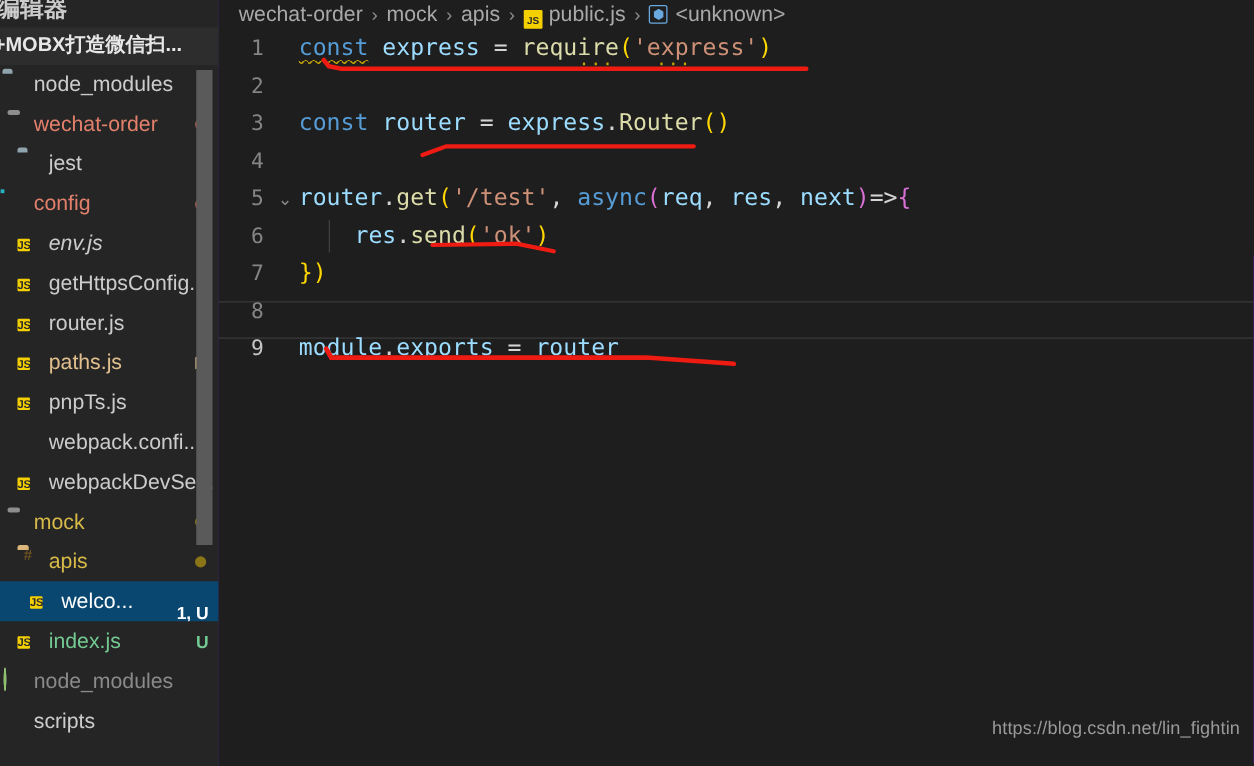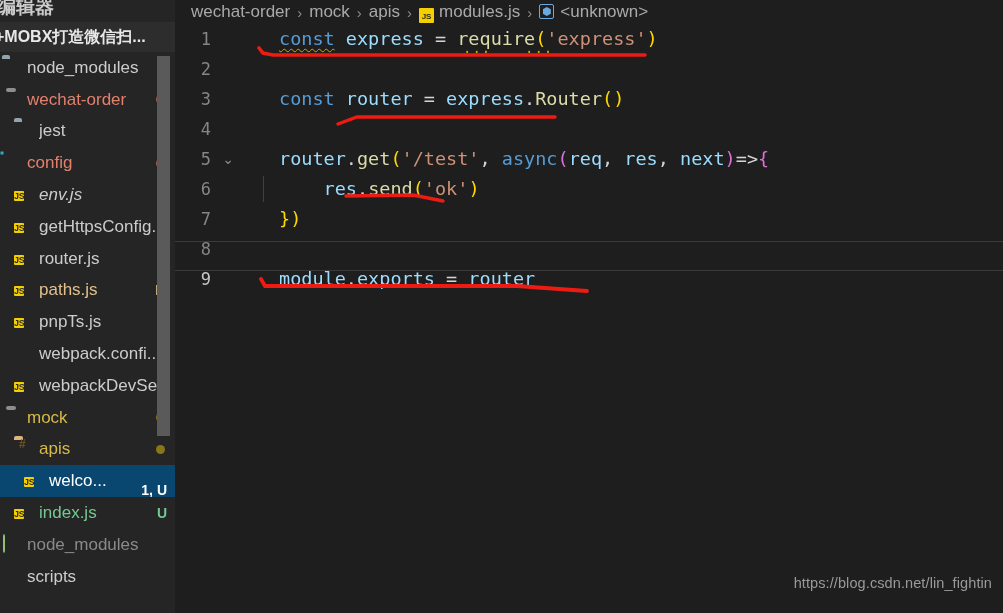--- a/index.html
+++ b/index.html
@@ -323,21 +323,21 @@
   }
   .cline.current .lnum { color: #c6c6c6; }
   .fold {
     flex: 0 0 auto;
     width: 22px;
     text-align: center;
     color: #8a8a8a;
     font-size: 14px;
     font-family: "Liberation Sans", sans-serif;
   }
-  .ctext { flex: 1 1 auto; white-space: pre; margin-left: 40px; }
+  .ctext { flex: 1 1 auto; white-space: pre; }
 
   
   #current-line-hl {
     position: absolute;
     left: 0;
     top: 217px;
     width: 828px;
     height: 30px;
     border-top: 1.5px solid #3a3a3a;
     border-bottom: 1.5px solid #3a3a3a;
@@ -478,21 +478,21 @@
 
   <div id="editor">
 
     <div id="breadcrumb">
         <span class="crumb">wechat-order</span>
         <span class="sep">›</span>
         <span class="crumb">mock</span>
         <span class="sep">›</span>
         <span class="crumb">apis</span>
         <span class="sep">›</span>
-        <span class="crumb"><span class="bc-js">JS</span><span>modules.js</span></span>
+        <span class="crumb"><span class="bc-js">JS</span><span>public.js</span></span>
         <span class="sep">›</span>
         <span class="crumb"><span class="bc-sym"></span><span>&lt;unknown&gt;</span></span>
       </div>
 
     <div id="code">
       <div id="current-line-hl"></div>
     <div class="cline">
           <span class="lnum">1</span>
           <span class="fold"></span>
           <span class="ctext"><span class="t-kw squiggle">const</span><span class="t-op"> </span><span class="t-var">express</span><span class="t-op"> </span><span class="t-op">=</span><span class="t-op"> </span><span class="t-fn">require</span><span class="t-p1">(</span><span class="t-str">'express'</span><span class="t-p1">)</span></span>

